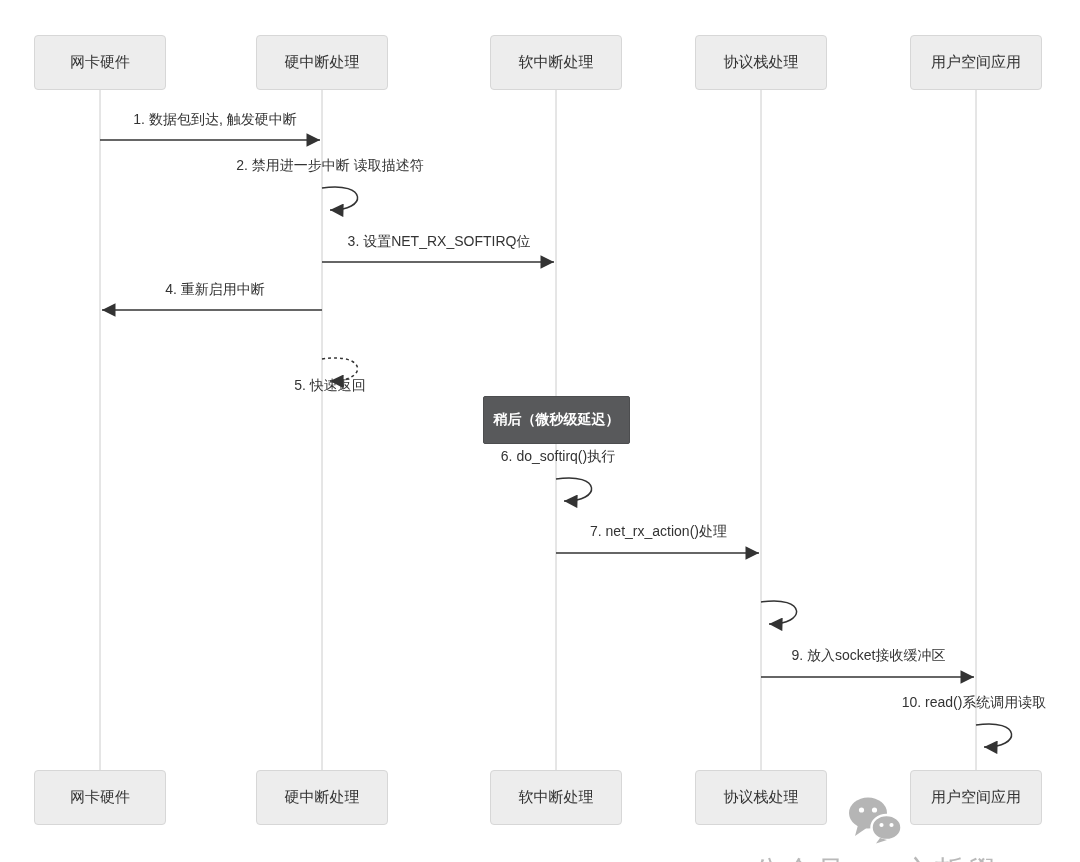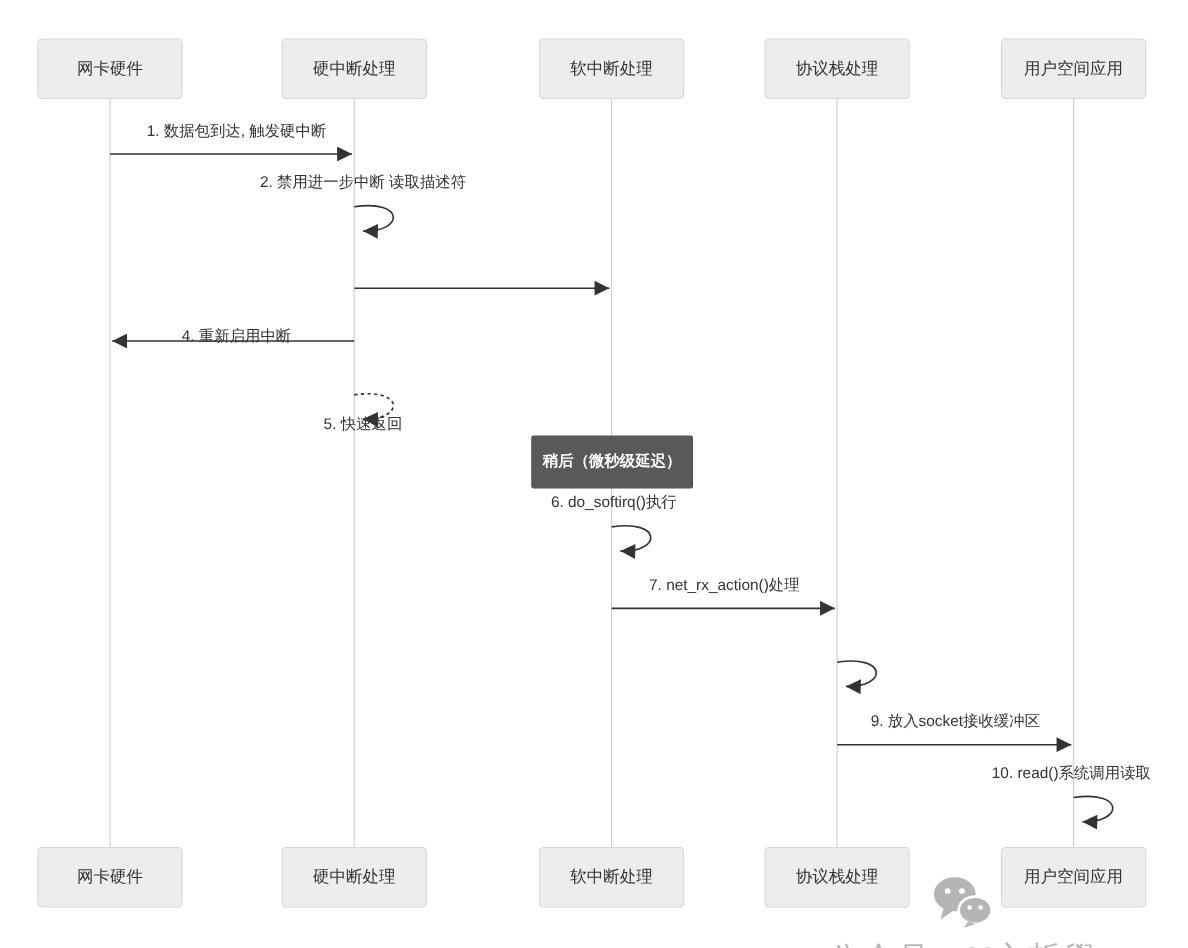--- a/index.html
+++ b/index.html
@@ -120,21 +120,22 @@
     </div>
   <div class="actor-box" style="left:695px;top:770px;">
       <span>协议栈处理</span>
     </div>
   <div class="actor-box" style="left:910px;top:770px;">
       <span>用户空间应用</span>
     </div>
 
   <div class="msg" style="left:104px;top:111px;width:222px;">1. 数据包到达, 触发硬中断</div>
   <div class="msg" style="left:200px;top:157px;width:260px;">2. 禁用进一步中断 读取描述符</div>
-  <div class="msg" style="left:104px;top:281px;width:222px;margin-top:16px;">4. 重新启用中断</div>
+  <div class="msg" style="left:322px;top:233px;width:234px;">3. 设置NET_RX_SOFTIRQ位</div>
+  <div class="msg" style="left:104px;top:281px;width:222px;">4. 重新启用中断</div>
   <div class="msg" style="left:250px;top:329px;width:160px;margin-top:48px;">5. 快速返回</div>
   <div class="msg" style="left:438px;top:448px;width:240px;">6. do_softirq()执行</div>
   <div class="msg" style="left:556px;top:523px;width:205px;">7. net_rx_action()处理</div>
   <div class="msg" style="left:761px;top:647px;width:215px;">9. 放入socket接收缓冲区</div>
   <div class="msg" style="left:844px;top:694px;width:260px;">10. read()系统调用读取</div>
 
   <div class="note">
     <span>稍后（微秒级延迟）</span>
   </div>
 

